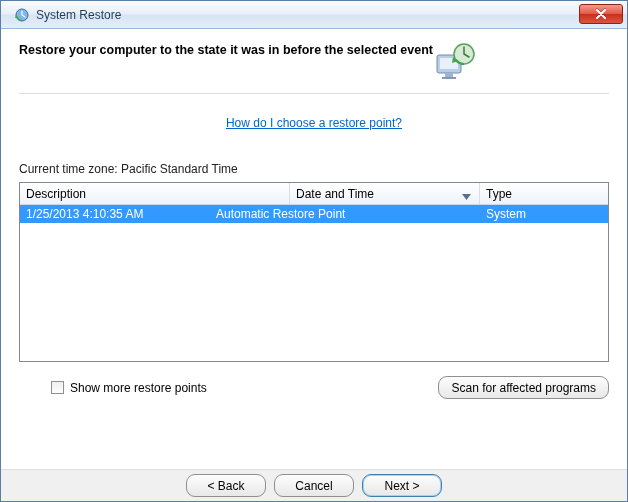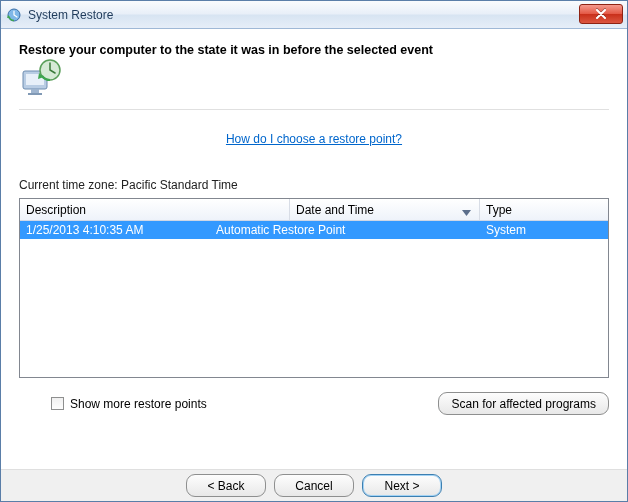--- a/index.html
+++ b/index.html
@@ -18,21 +18,21 @@
       background: #fff;
       display: flex;
       flex-direction: column;
     }
     .titlebar {
       height: 28px;
       background: linear-gradient(to bottom, #f9fbfd 0%, #e8eff8 48%, #d7e4f2 52%, #e6eef8 100%);
       border-bottom: 1px solid #9fb8d6;
       display: flex;
       align-items: center;
-      padding: 0 4px 0 5px;
+      padding: 0 4px 0 13px;
       position: relative;
     }
     .title-icon {
       width: 16px; height: 16px; margin-right: 6px;
       display: inline-flex; align-items: center; justify-content: center;
     }
     .title-text {
       color: #1f3b5b;
       font-size: 12px;
     }
@@ -51,21 +51,20 @@
     .content {
       flex: 1;
       padding: 12px 18px 0 18px;
       display: flex;
       flex-direction: column;
     }
     .header-row {
       display: flex;
       align-items: flex-start;
       justify-content: flex-start;
-      flex-direction: column;
     }
     .instruction {
       font-weight: bold;
       font-size: 12.5px;
       color: #000;
       padding-top: 2px;
     }
     .restore-icon {
       width: 44px; height: 40px;
     }

